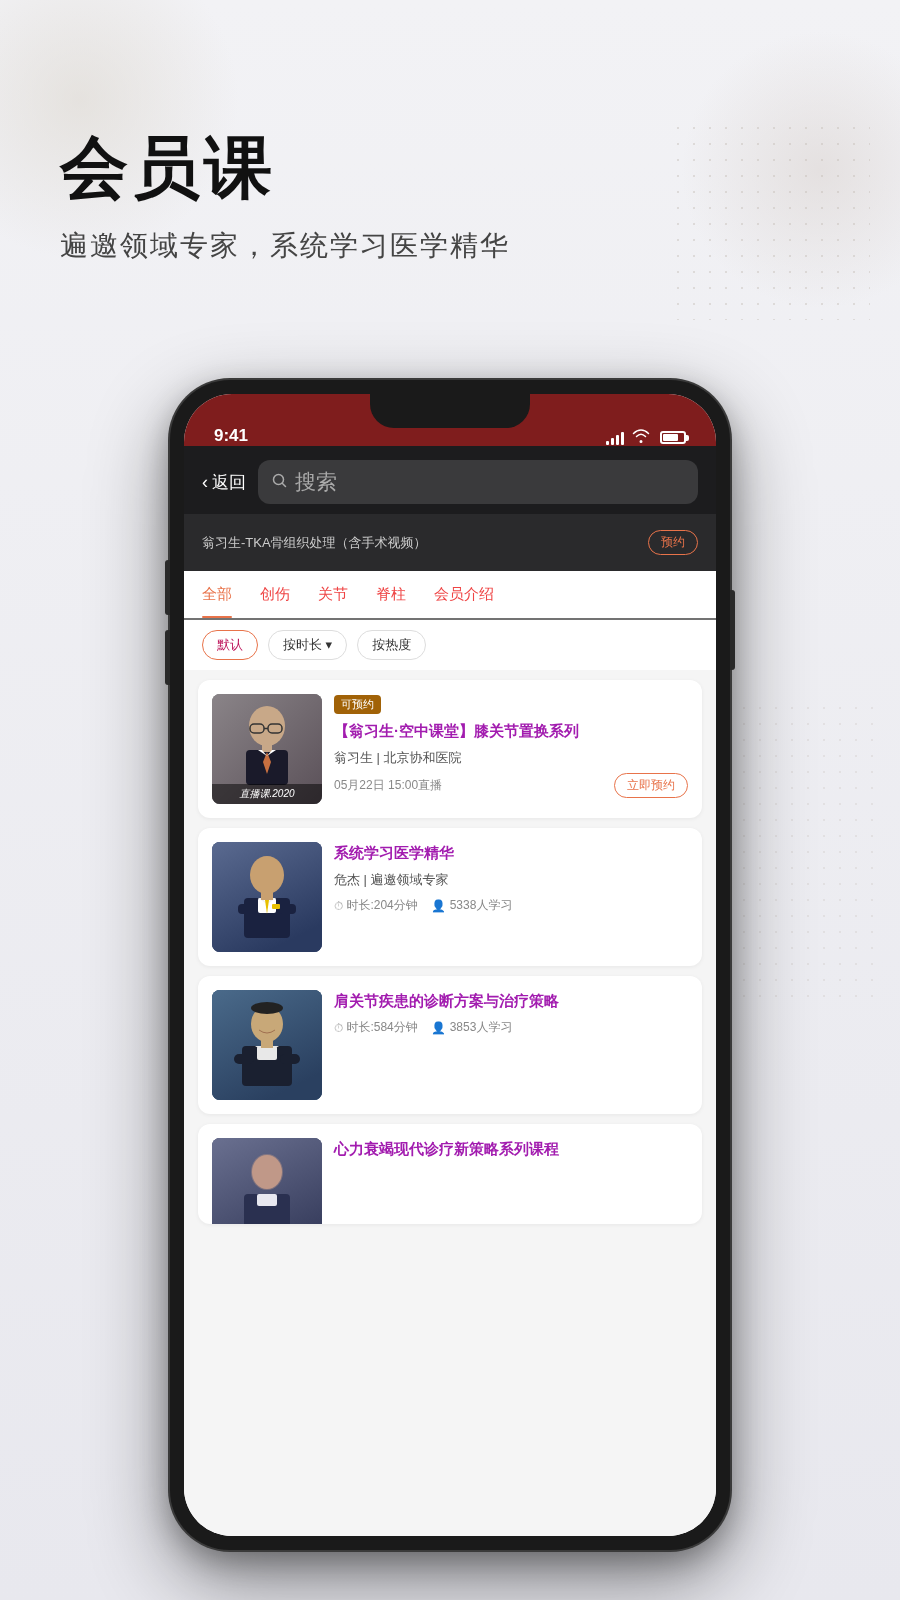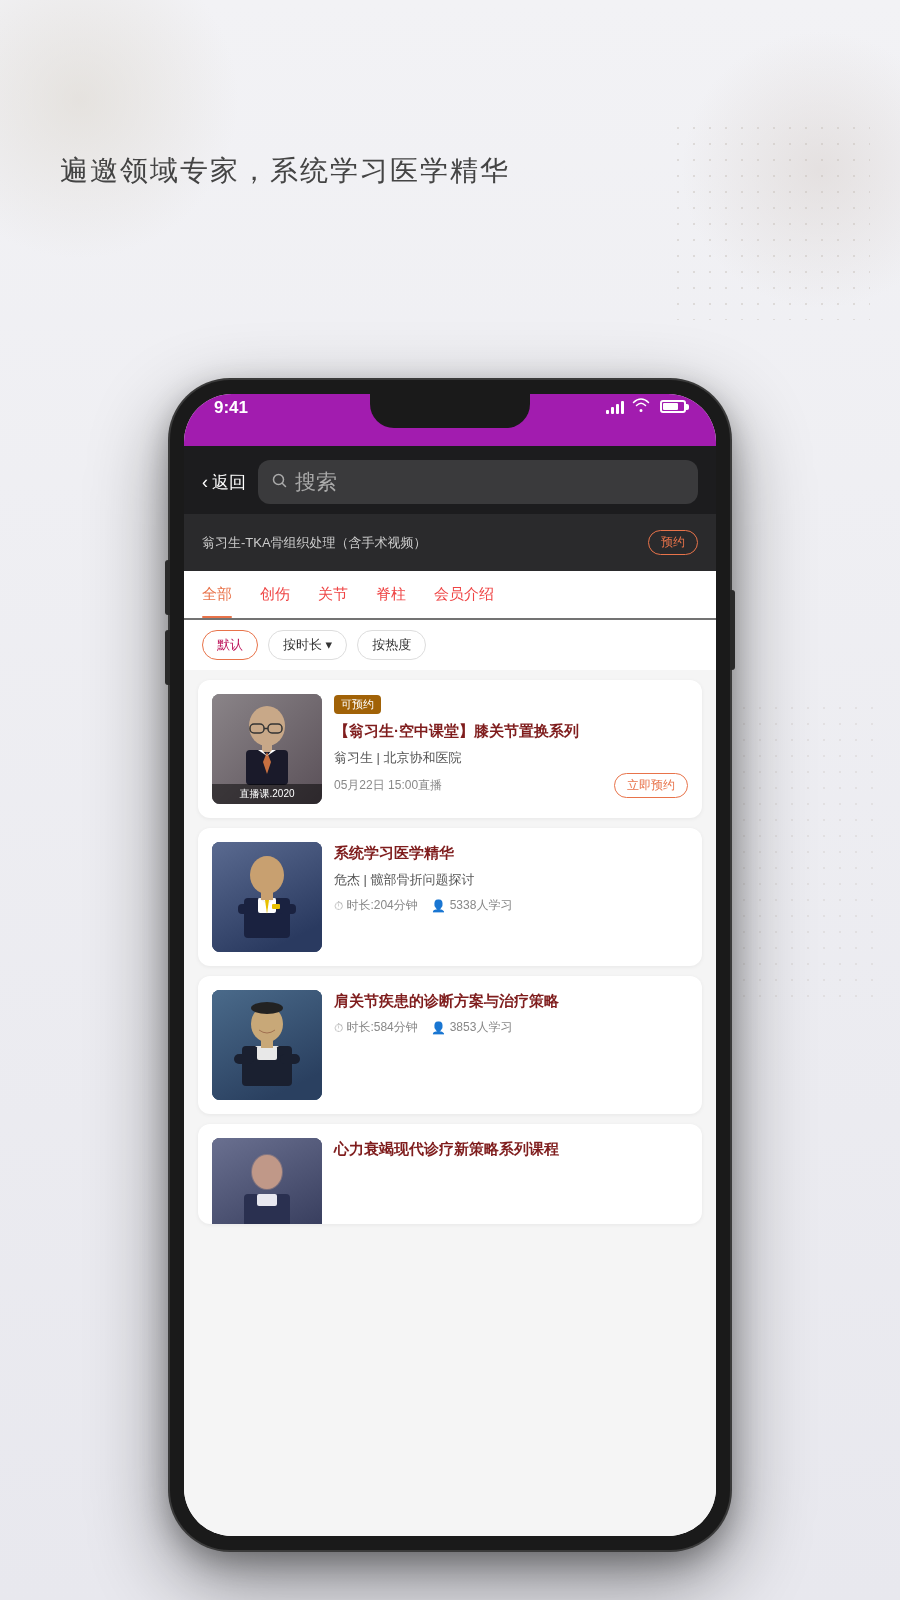--- a/index.html
+++ b/index.html
@@ -153,24 +153,24 @@
       border-radius: 0 0 24px 24px;
       z-index: 100;
     }
 
     
     .status-bar {
       position: absolute;
       top: 0;
       left: 0; right: 0;
       height: 52px;
-      background: #a21caf;
+      background: #7f1d1d;
       z-index: 50;
       display: flex;
-      align-items: flex-start;
+      align-items: flex-end;
       justify-content: space-between;
       padding: 0 30px;
     }
 
     .status-time {
       color: #fff;
       font-size: 17px;
       font-weight: 600;
       padding-top: 4px;
     }
@@ -383,21 +383,21 @@
       color: #fff;
       font-size: 11px;
       padding: 2px 7px;
       border-radius: 4px;
       margin-bottom: 6px;
     }
 
     .course-title {
       font-size: 15px;
       font-weight: 600;
-      color: #7f1d1d;
+      color: #a21caf;
       line-height: 1.4;
       margin-bottom: 8px;
     }
 
     .course-doctor {
       font-size: 13px;
       color: #555;
       margin-bottom: 6px;
     }
 
@@ -433,20 +433,21 @@
     }
 
     
     .thumb-img {
       width: 110px;
       height: 110px;
       border-radius: 8px;
       overflow: hidden;
       flex-shrink: 0;
       position: relative;
+      font-style: italic;
     }
 
     .person-svg-1 {
       background: linear-gradient(160deg, #8a8888 0%, #5a5a60 100%);
     }
     .person-svg-2 {
       background: linear-gradient(160deg, #4a5a80 0%, #2a3a60 100%);
     }
     .person-svg-3 {
       background: linear-gradient(160deg, #3a5a7a 0%, #2a4060 100%);
@@ -459,20 +460,21 @@
 <body>
 
 <div class="bg-container">
   <div class="bg-blob1"></div>
   <div class="bg-blob2"></div>
   <div class="bg-dots"></div>
   <div class="bg-dots2"></div>
 </div>
 
 <div class="hero-section">
+  <div class="hero-title">会员课</div>
   <div class="hero-subtitle">遍邀领域专家，系统学习医学精华</div>
 </div>
 
 <div class="phone-wrapper">
   <div class="phone-frame">
     <div class="phone-btn-left"></div>
     <div class="phone-btn-left2"></div>
     <div class="phone-btn-right"></div>
   </div>
 
@@ -605,21 +607,21 @@
               <polygon points="60,56 55,62 64,56" fill="#f0f0f0"></polygon>
               <polygon points="53,58 55,72 57,58" fill="#e8c000"></polygon>
 
               <rect x="49" y="50" width="12" height="8" fill="#c8a070"></rect>
 
               <rect x="60" y="62" width="8" height="5" rx="1" fill="#e8c000"></rect>
             </svg>
           </div>
           <div class="course-info">
             <div class="course-title">系统学习医学精华</div>
-            <div class="course-doctor">危杰 | 髋部骨折问题探讨</div>
+            <div class="course-doctor">危杰 | 遍邀领域专家</div>
             <div class="course-meta">
               <div class="meta-item">
                 <span style="color:#aaa;">⏱</span>
                 <span>时长:204分钟</span>
               </div>
               <div class="meta-item">
                 <span style="color:#aaa;">👤</span>
                 <span>5338人学习</span>
               </div>
             </div>

